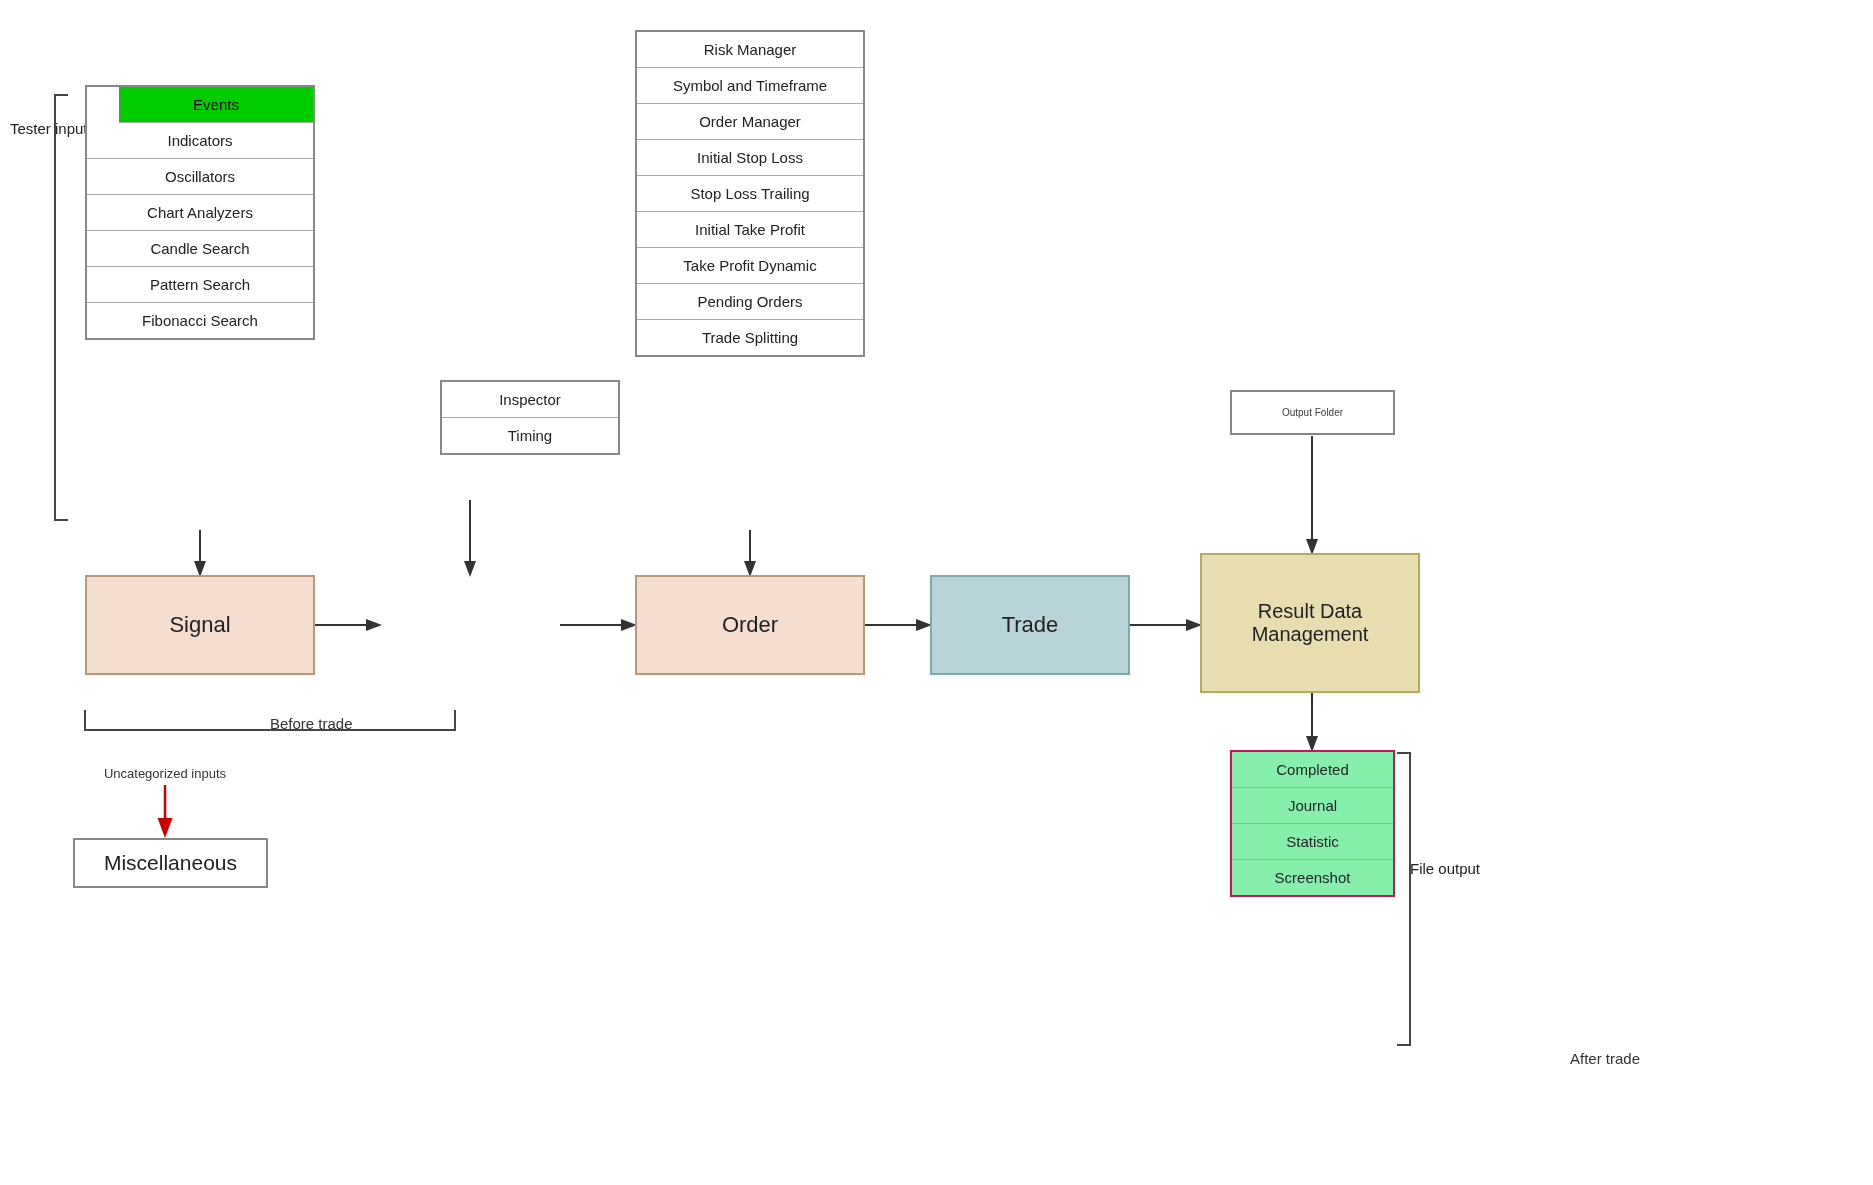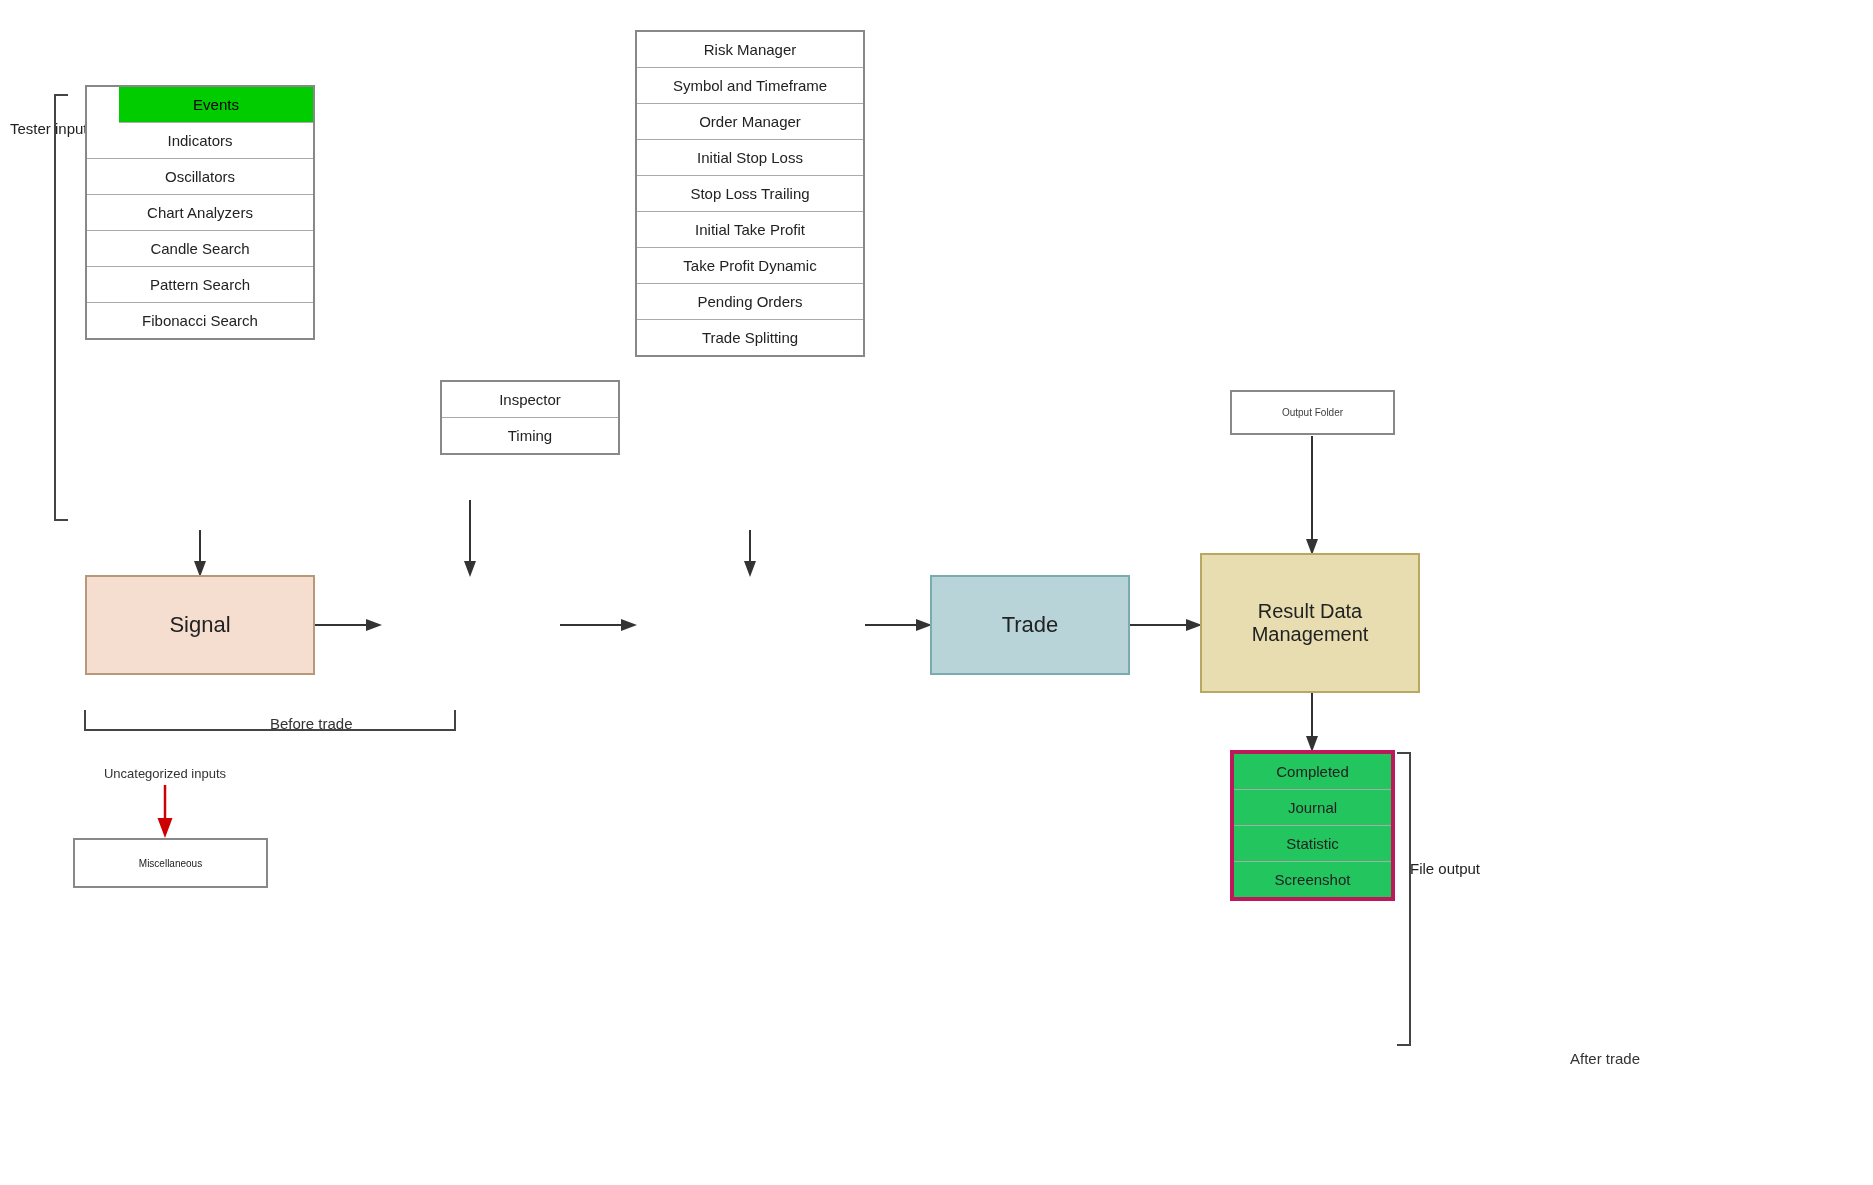--- a/index.html
+++ b/index.html
@@ -171,22 +171,22 @@
       justify-content: center;
       font-size: 10px;
       color: #404040;
     }
 
     .file-output-items {
       position: absolute;
       left: 1230px;
       top: 750px;
       width: 165px;
-      border: 4px solid #be185d;
-      background: #22c55e;
+      border: 2px solid #be185d;
+      background: #86efac;
     }
     .file-output-items .item {
       border-bottom: 1px solid #aaa;
       padding: 9px 12px;
       text-align: center;
       color: #222;
       font-size: 15px;
     }
     .file-output-items .item:last-child { border-bottom: none; }
 
@@ -234,21 +234,21 @@
       position: absolute;
       left: 73px;
       top: 838px;
       width: 195px;
       height: 50px;
       border: 2px solid #888;
       background: #fff;
       display: flex;
       align-items: center;
       justify-content: center;
-      font-size: 10px;
+      font-size: 21px;
       color: #222;
     }
   </style>
 </head>
 <body>
 
 <div class="diagram-container">
 
   <svg class="arrows">
 
@@ -315,20 +315,23 @@
     <div class="item">Take Profit Dynamic</div>
     <div class="item">Pending Orders</div>
     <div class="item">Trade Splitting</div>
   </div>
 
   <div class="flow-box box-signal">
     <span>Signal</span>
   </div>
 
 
+  <div class="flow-box box-order">
+    <span>Order</span>
+  </div>
 
   <div class="flow-box box-trade">
     <span>Trade</span>
   </div>
 
   <div class="flow-box box-rdm">
     <span>Result Data Management</span>
   </div>
 
   <div class="output-folder-box">

